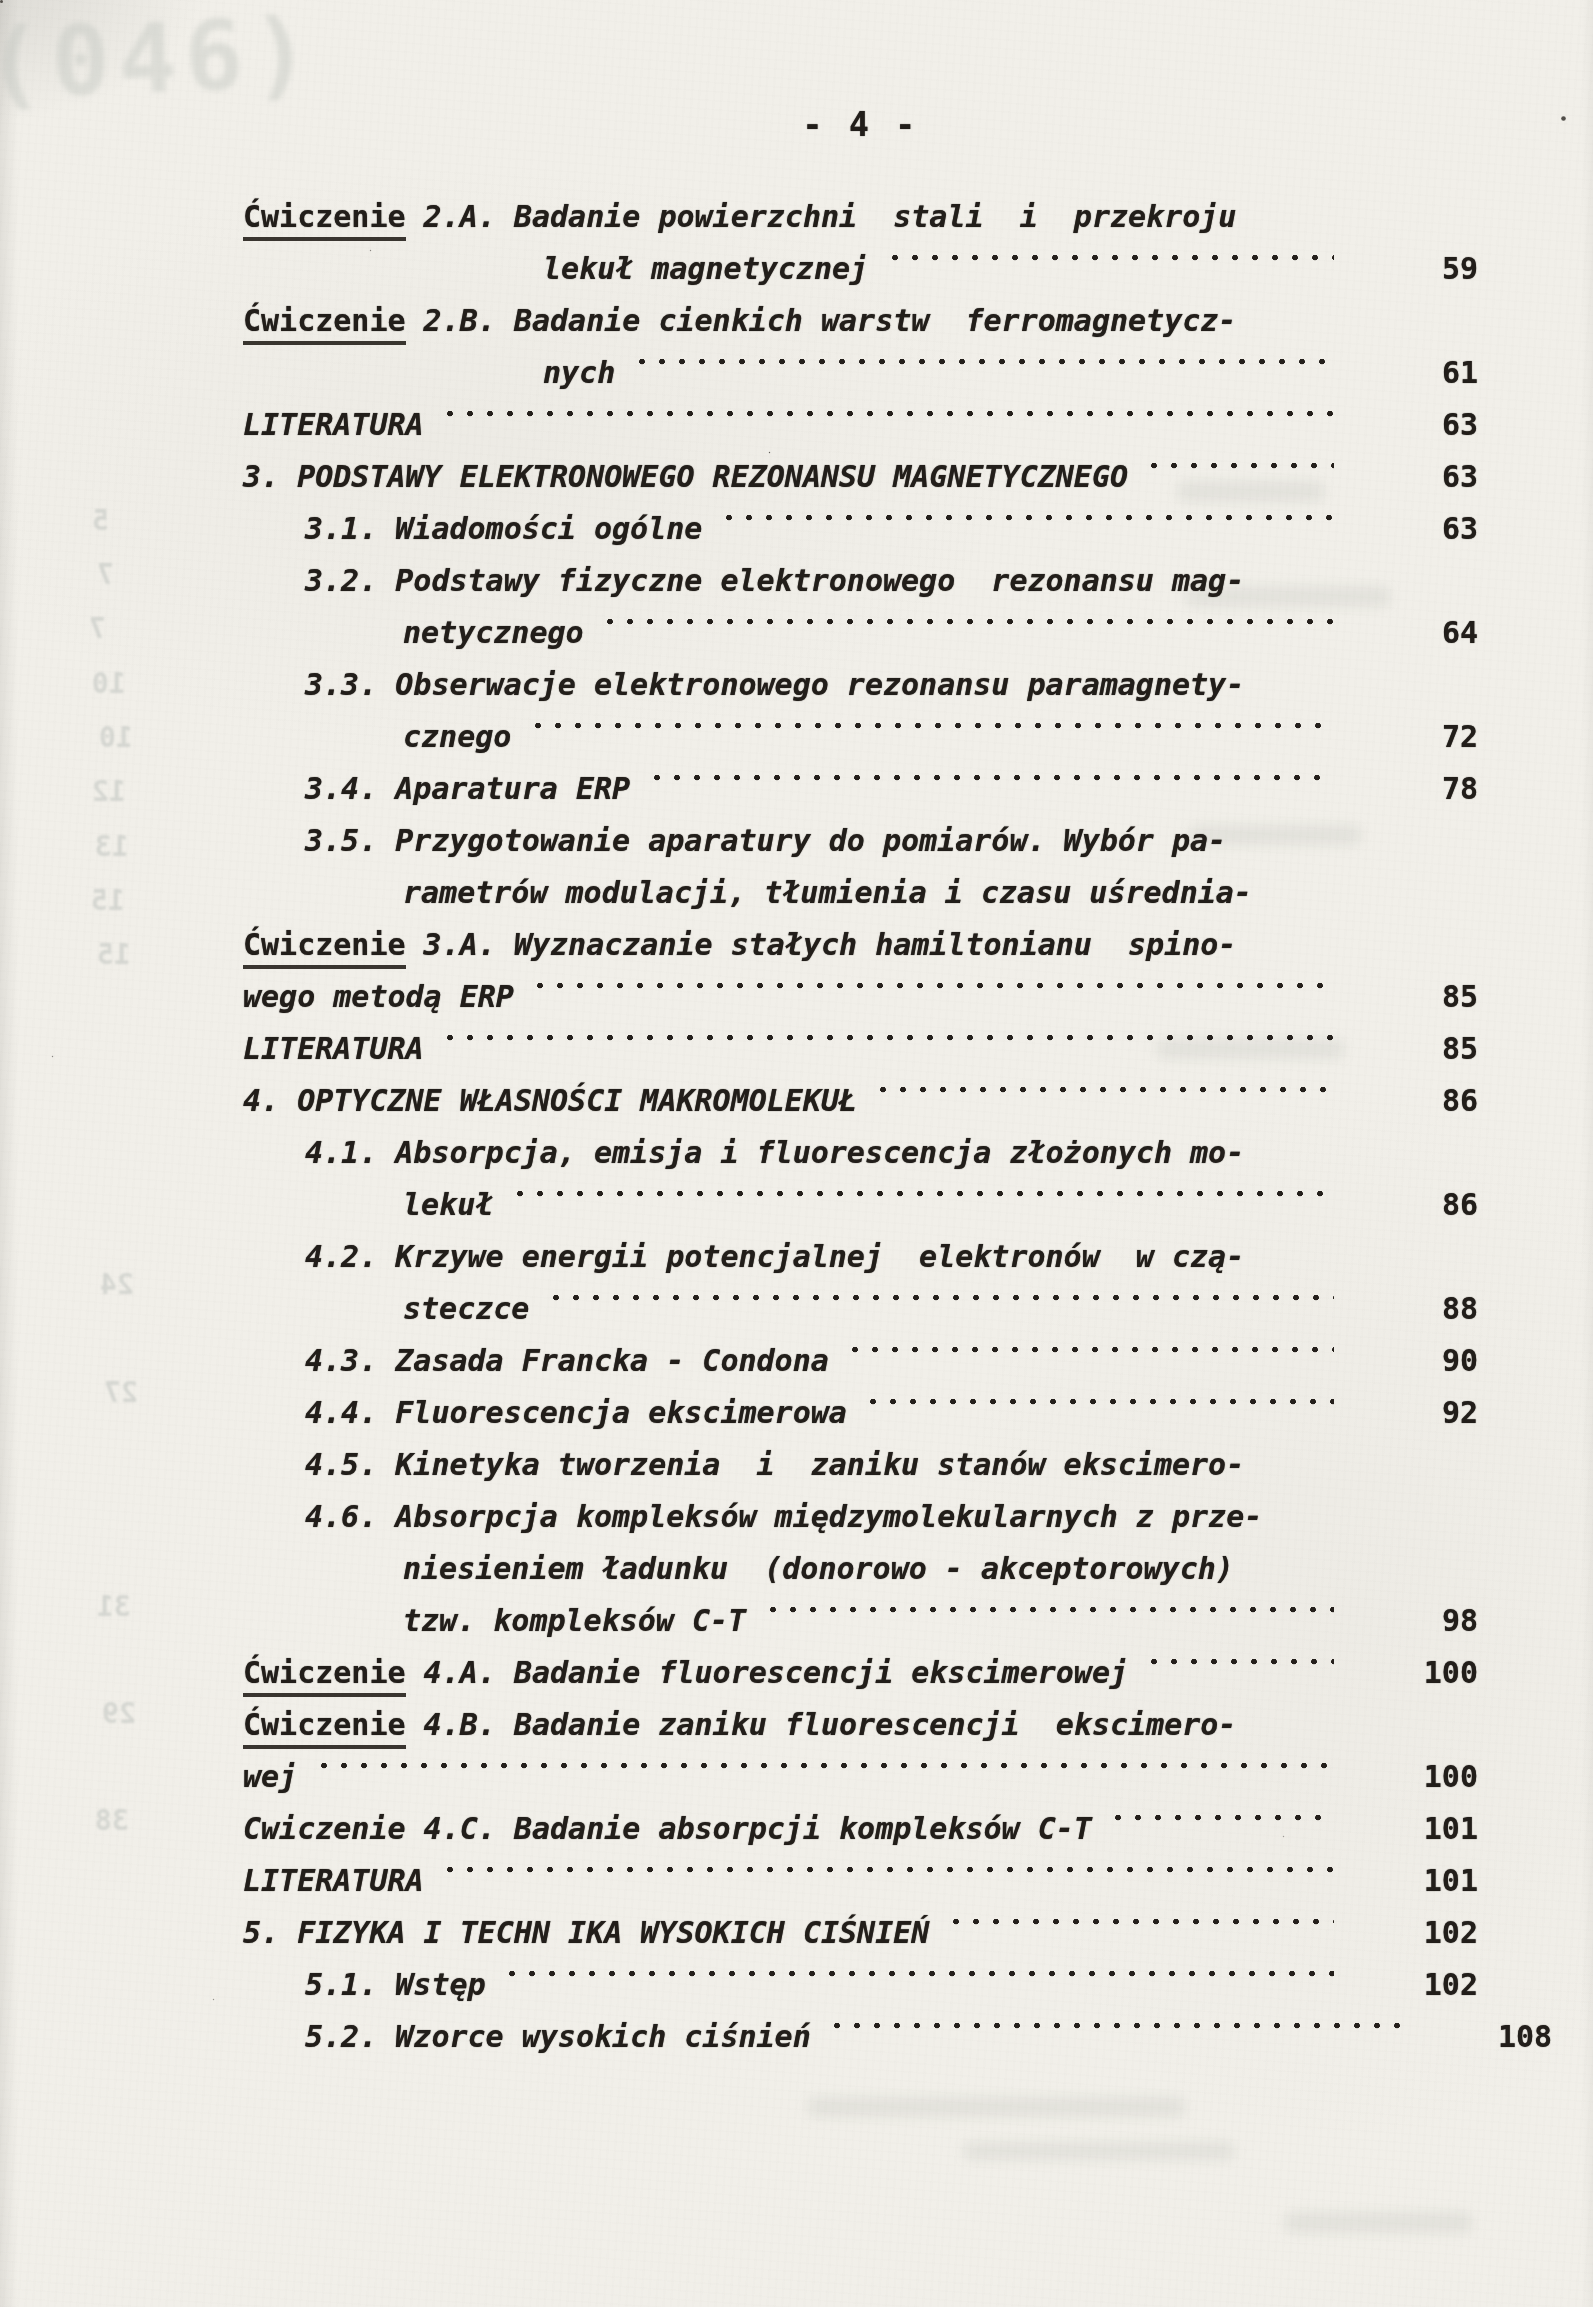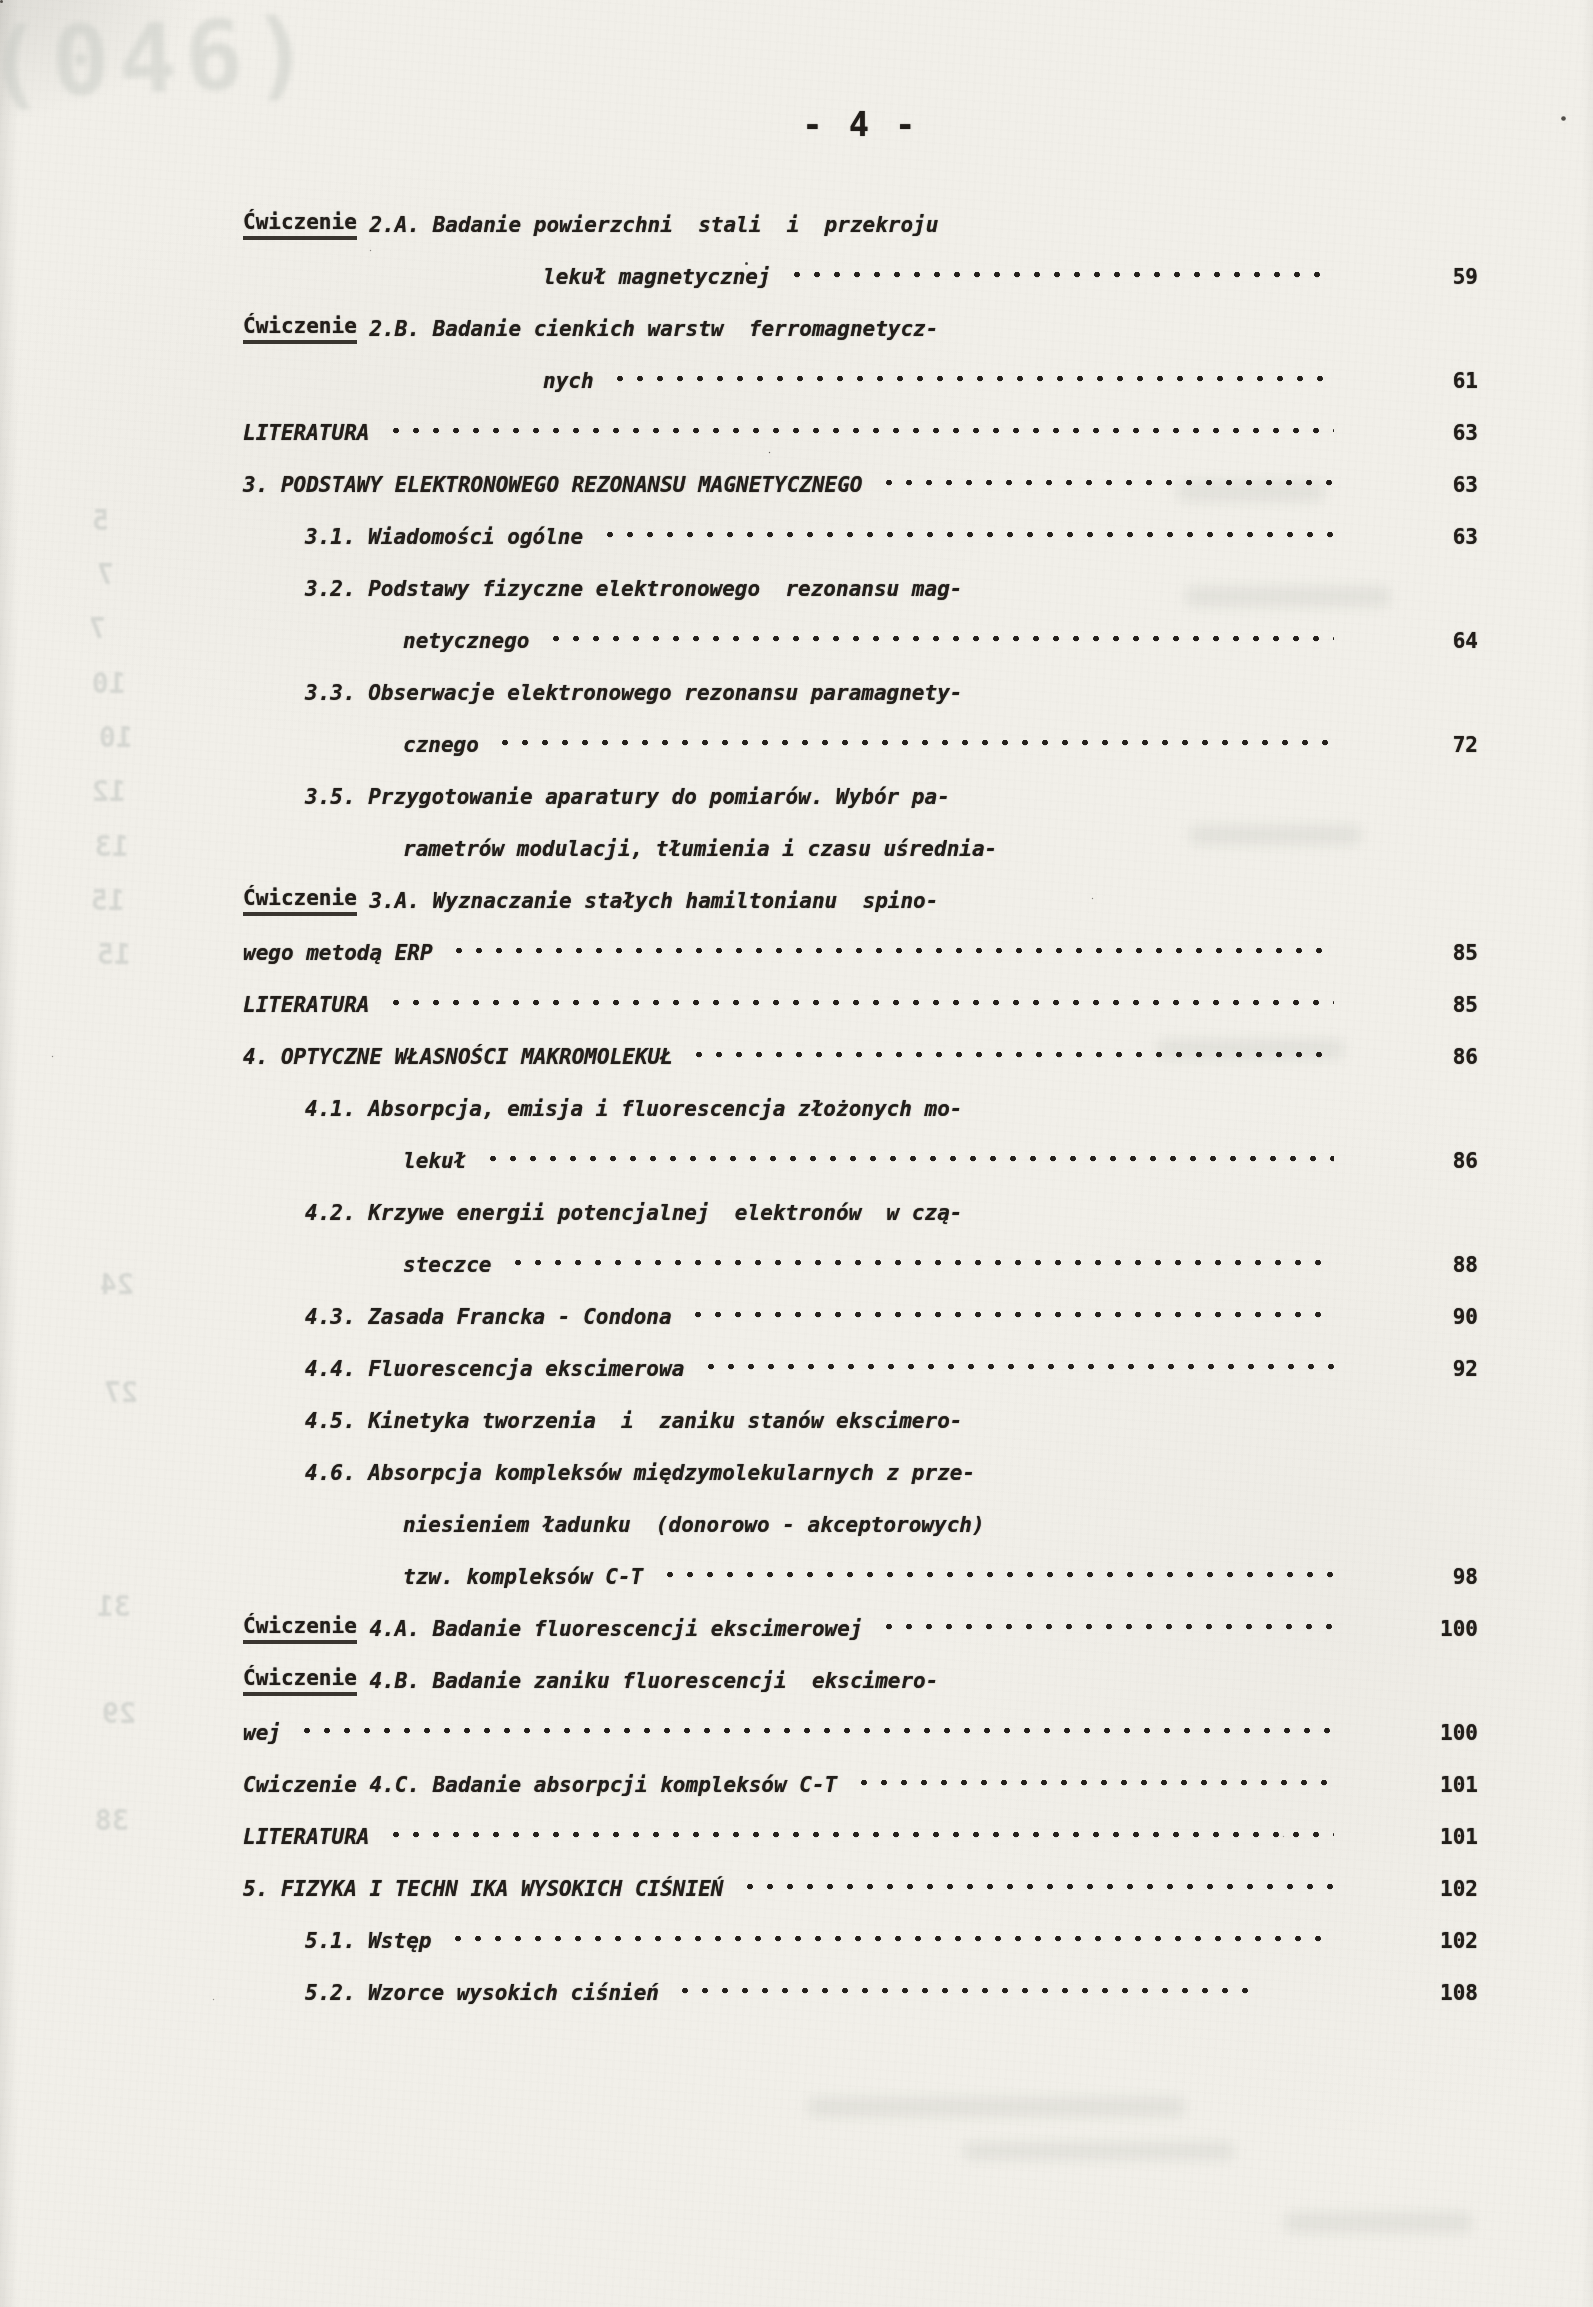--- a/index.html
+++ b/index.html
@@ -19,22 +19,22 @@
   }
   
   .header{
     position:absolute;top:105px;left:243px;width:1235px;
     text-align:center;font-size:33px;font-weight:bold;letter-spacing:3.3px;
     text-shadow:0 0 1.1px rgba(30,25,20,.8);
   }
   
   .toc{position:absolute;top:199px;left:243px;width:1235px;}
   .row{
-    display:flex;align-items:center;height:52px;
-    font-size:21px;font-weight:bold;letter-spacing:0;
+    display:flex;align-items:flex-start;height:52px;
+    font-size:30px;font-weight:bold;letter-spacing:0;
     white-space:pre;text-shadow:0 0 1.1px rgba(30,25,20,.8);
   }
   .row.i1{padding-left:62px;}
   .row.isub{padding-left:160px;}
   .row.icw{padding-left:300px;}
   .u{border-bottom:4.1px solid rgba(32,27,22,.88);padding-bottom:2.5px;}
   .txt{display:inline-block;font-style:italic;}
   .dots{
     flex:1 1 auto;height:13px;margin:0 45px 5.8px 21.4px;
     background-image:radial-gradient(3px at 5px 6.6px, #241f1b 88%, rgba(36,31,27,0));
@@ -127,20 +127,21 @@
       <div class="row icw"><span class="txt">lekuł magnetycznej</span><div class="dots"></div><span class="pg">59</span></div>
       <div class="row i0"><span class="u">Ćwiczenie</span><span class="txt"> 2.B. Badanie cienkich warstw  ferromagnetycz-</span></div>
       <div class="row icw"><span class="txt">nych</span><div class="dots"></div><span class="pg">61</span></div>
       <div class="row i0"><span class="txt">LITERATURA</span><div class="dots"></div><span class="pg">63</span></div>
       <div class="row i0"><span class="txt">3. PODSTAWY ELEKTRONOWEGO REZONANSU MAGNETYCZNEGO</span><div class="dots"></div><span class="pg">63</span></div>
       <div class="row i1"><span class="txt">3.1. Wiadomości ogólne</span><div class="dots"></div><span class="pg">63</span></div>
       <div class="row i1"><span class="txt">3.2. Podstawy fizyczne elektronowego  rezonansu mag-</span></div>
       <div class="row isub"><span class="txt">netycznego</span><div class="dots"></div><span class="pg">64</span></div>
       <div class="row i1"><span class="txt">3.3. Obserwacje elektronowego rezonansu paramagnety-</span></div>
       <div class="row isub"><span class="txt">cznego</span><div class="dots"></div><span class="pg">72</span></div>
+      <div class="row i1"><span class="txt">3.4. Aparatura ERP</span><div class="dots"></div><span class="pg">78</span></div>
       <div class="row i1"><span class="txt">3.5. Przygotowanie aparatury do pomiarów. Wybór pa-</span></div>
       <div class="row isub"><span class="txt">rametrów modulacji, tłumienia i czasu uśrednia-</span></div>
       <div class="row i0"><span class="u">Ćwiczenie</span><span class="txt"> 3.A. Wyznaczanie stałych hamiltonianu  spino-</span></div>
       <div class="row i0"><span class="txt">wego metodą ERP</span><div class="dots"></div><span class="pg">85</span></div>
       <div class="row i0"><span class="txt">LITERATURA</span><div class="dots"></div><span class="pg">85</span></div>
       <div class="row i0"><span class="txt">4. OPTYCZNE WŁASNOŚCI MAKROMOLEKUŁ</span><div class="dots"></div><span class="pg">86</span></div>
       <div class="row i1"><span class="txt">4.1. Absorpcja, emisja i fluorescencja złożonych mo-</span></div>
       <div class="row isub"><span class="txt">lekuł</span><div class="dots"></div><span class="pg">86</span></div>
       <div class="row i1"><span class="txt">4.2. Krzywe energii potencjalnej  elektronów  w czą-</span></div>
       <div class="row isub"><span class="txt">steczce</span><div class="dots"></div><span class="pg">88</span></div>

